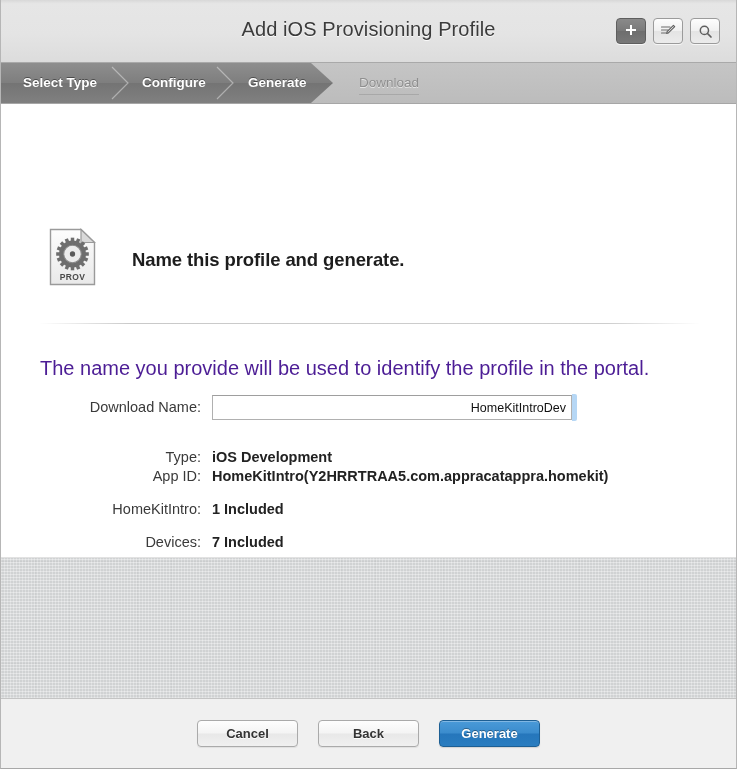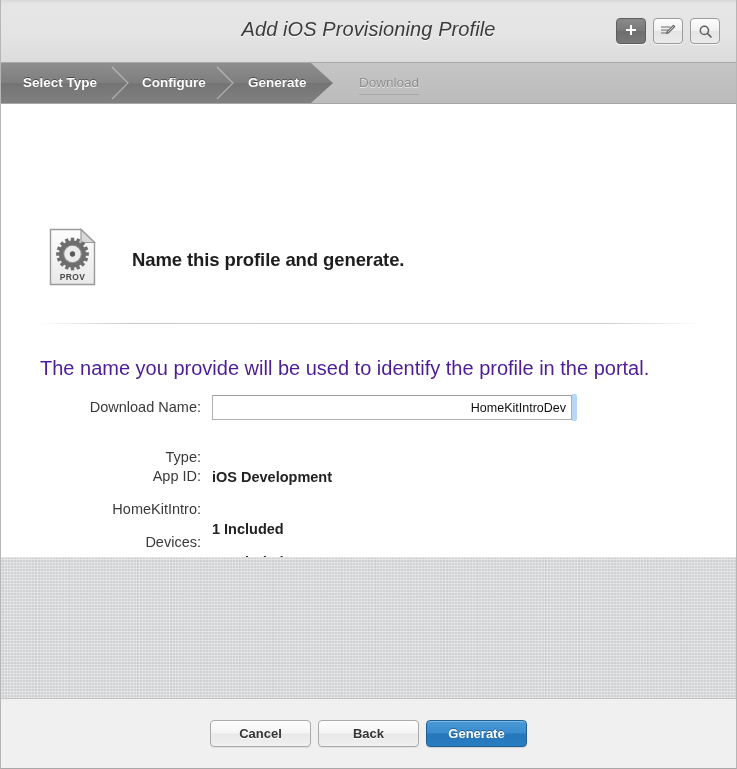--- a/index.html
+++ b/index.html
@@ -30,21 +30,20 @@
   }
 
   
   #titlebar {
     position: relative;
     height: 63px;
     flex: 0 0 63px;
     background: linear-gradient(to bottom, #d8d8d8 0%, #e6e6e6 6%, #e4e4e4 55%, #dcdcdc 100%);
     border-bottom: 1px solid #a9a9a9;
     box-sizing: border-box;
-    font-style: italic;
   }
   #titlebar-title {
     position: absolute;
     left: 0; right: 0;
     top: 18px;
     text-align: center;
     font-size: 20px;
     color: #3b3b3b;
     font-family: "Liberation Sans", sans-serif;
     letter-spacing: 0.1px;
@@ -175,21 +174,20 @@
     text-align: right;
     font-size: 14.5px;
     color: #3a3a3a;
   }
   .form-value {
     position: absolute;
     left: 211px;
     font-size: 14.5px;
     font-weight: bold;
     color: #222222;
-    margin-top: 20px;
   }
   #profile-name-input {
     position: absolute;
     left: 211px;
     top: 291px;
     width: 360px;
     height: 25px;
     box-sizing: border-box;
     border: 1px solid #b0b0b0;
     border-top-color: #9e9e9e;
@@ -227,21 +225,21 @@
 
   
   #footer {
     flex: 0 0 69px;
     position: relative;
     background: #f0f0f0;
     border-top: 1px solid #c4c4c4;
     display: flex;
     align-items: center;
     justify-content: center;
-    gap: 7px;
+    gap: 20px;
   }
   .btn {
     height: 27px;
     min-width: 101px;
     padding: 0 16px;
     box-sizing: border-box;
     border-radius: 4px;
     font-family: "Liberation Sans", sans-serif;
     font-size: 13px;
     font-weight: bold;
@@ -372,20 +370,21 @@
     <input id="profile-name-input" type="text" value="HomeKitIntroDev" style="">
     <div id="focus-ring"></div>
 
     <div class="form-row" style="top:345px;">
       <div class="form-label">Type:</div>
       <div class="form-value">iOS Development</div>
     </div>
 
     <div class="form-row" style="top:364px;">
       <div class="form-label">App ID:</div>
+      <div class="form-value">HomeKitIntro(Y2HRRTRAA5.com.appracatappra.homekit)</div>
     </div>
 
     <div class="form-row" style="top:397px;">
       <div class="form-label">HomeKitIntro:</div>
       <div class="form-value">1 Included</div>
     </div>
 
     <div class="form-row" style="top:430px;">
       <div class="form-label">Devices:</div>
       <div class="form-value">7 Included</div>

